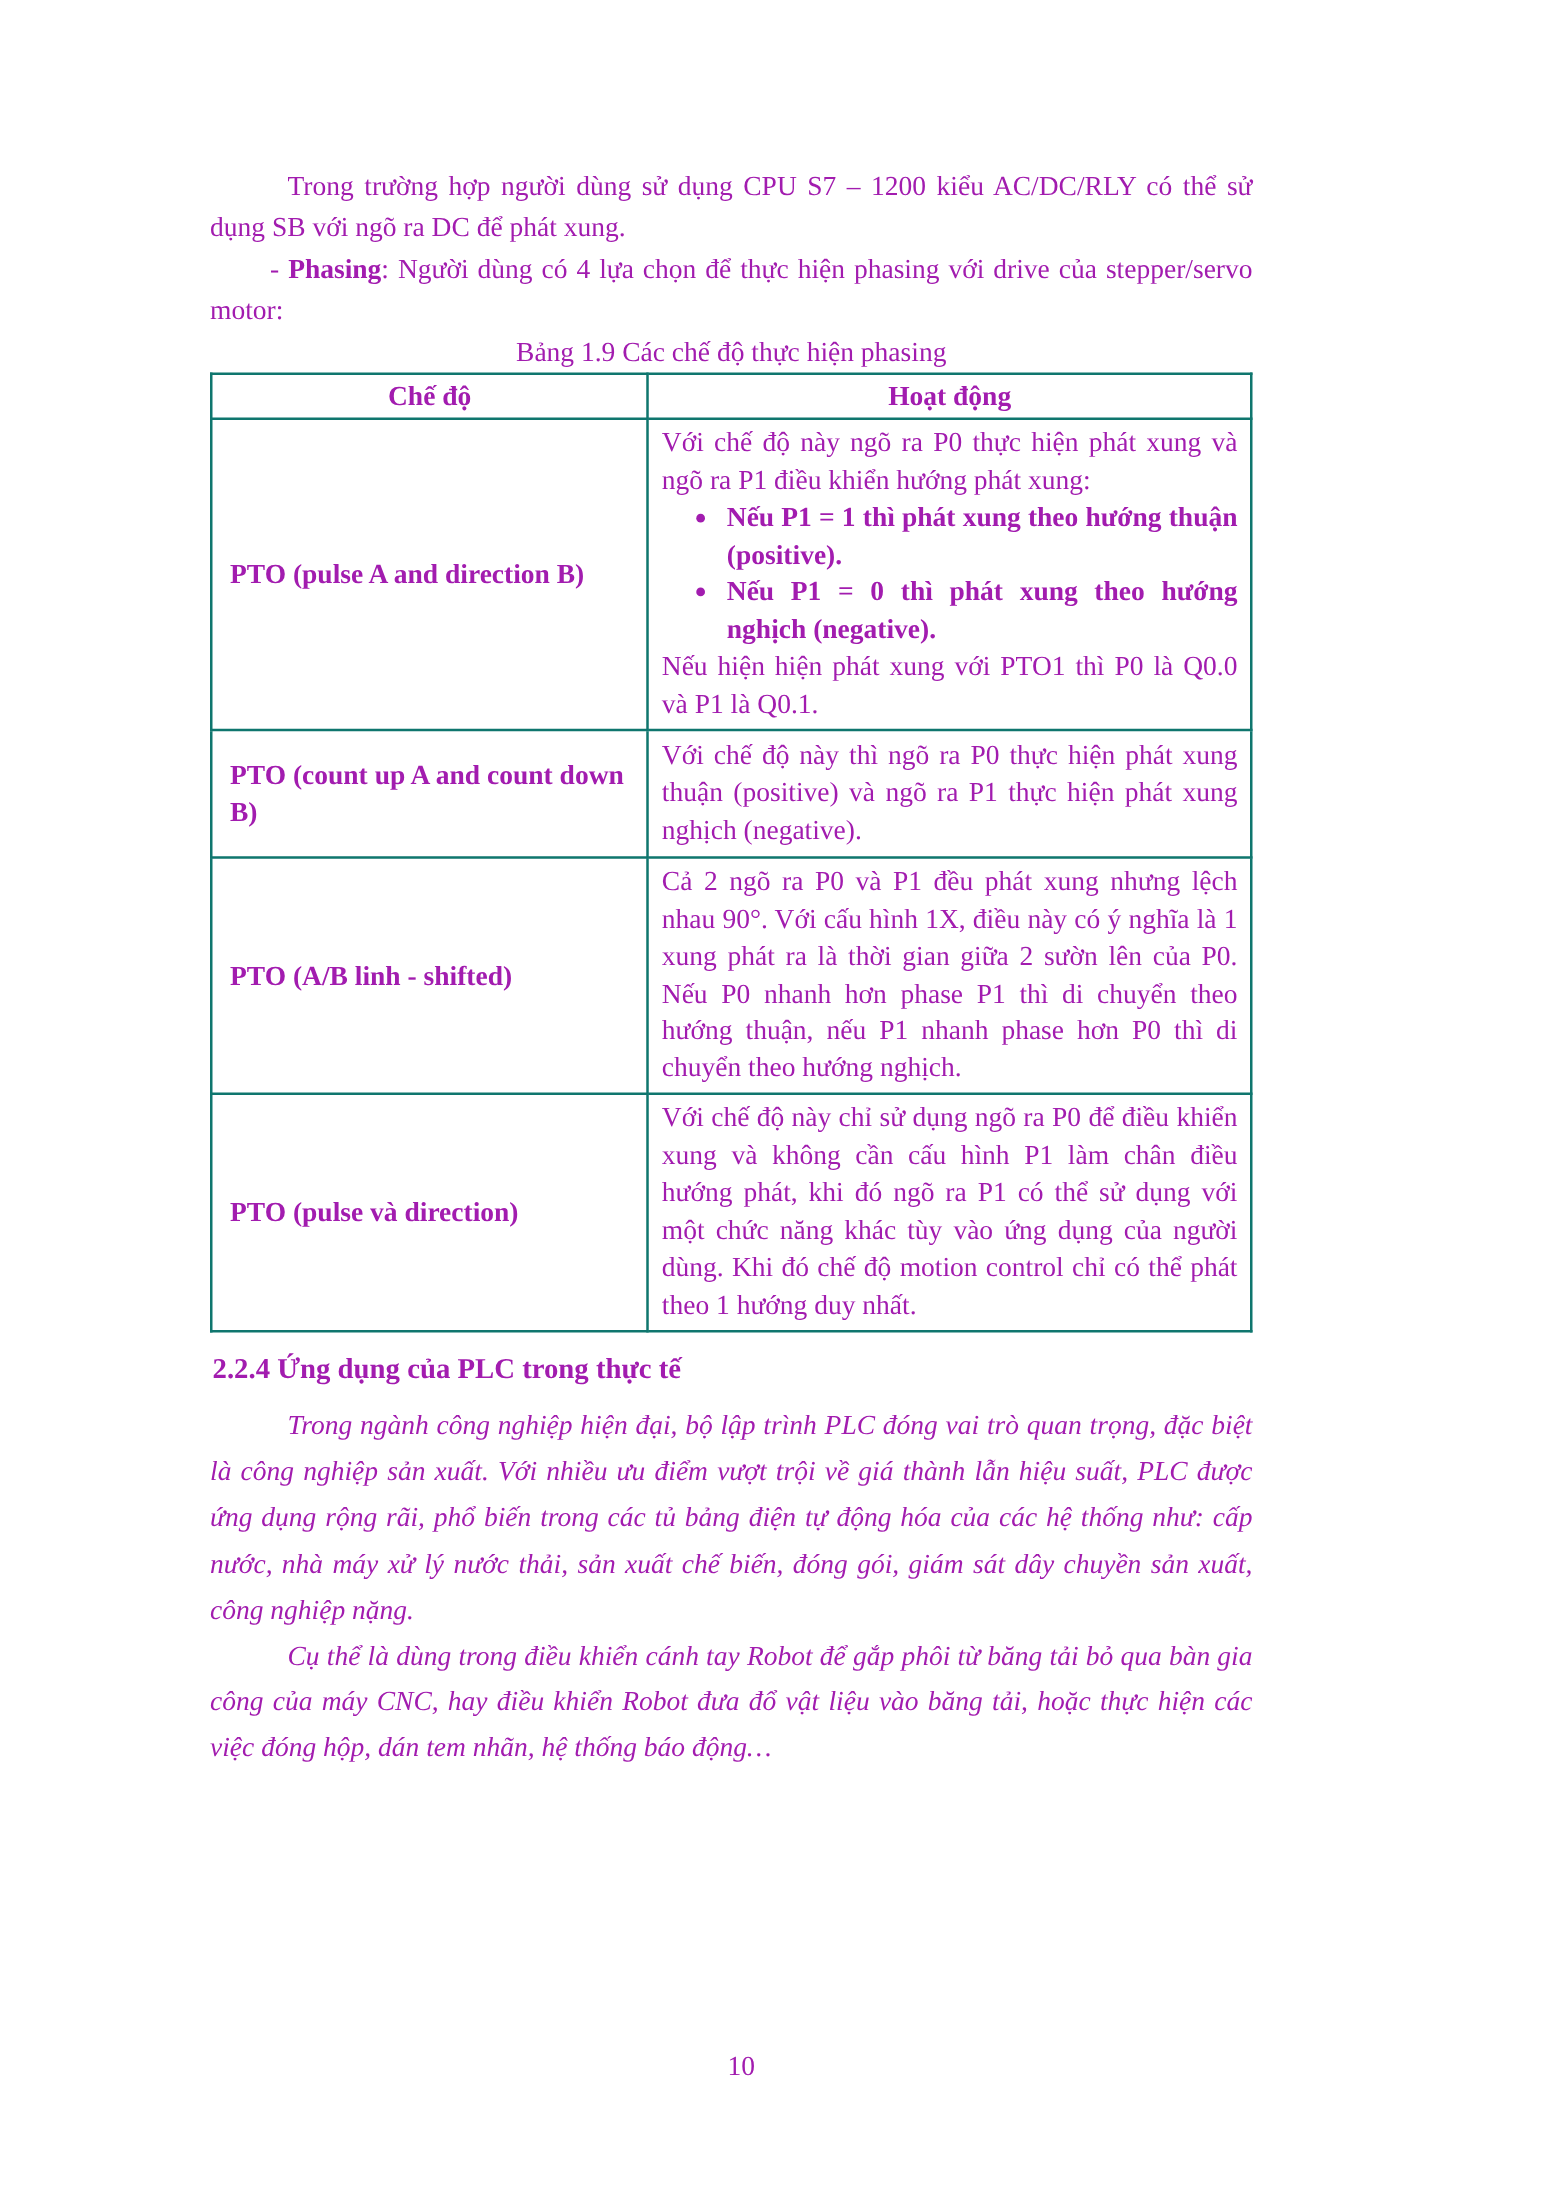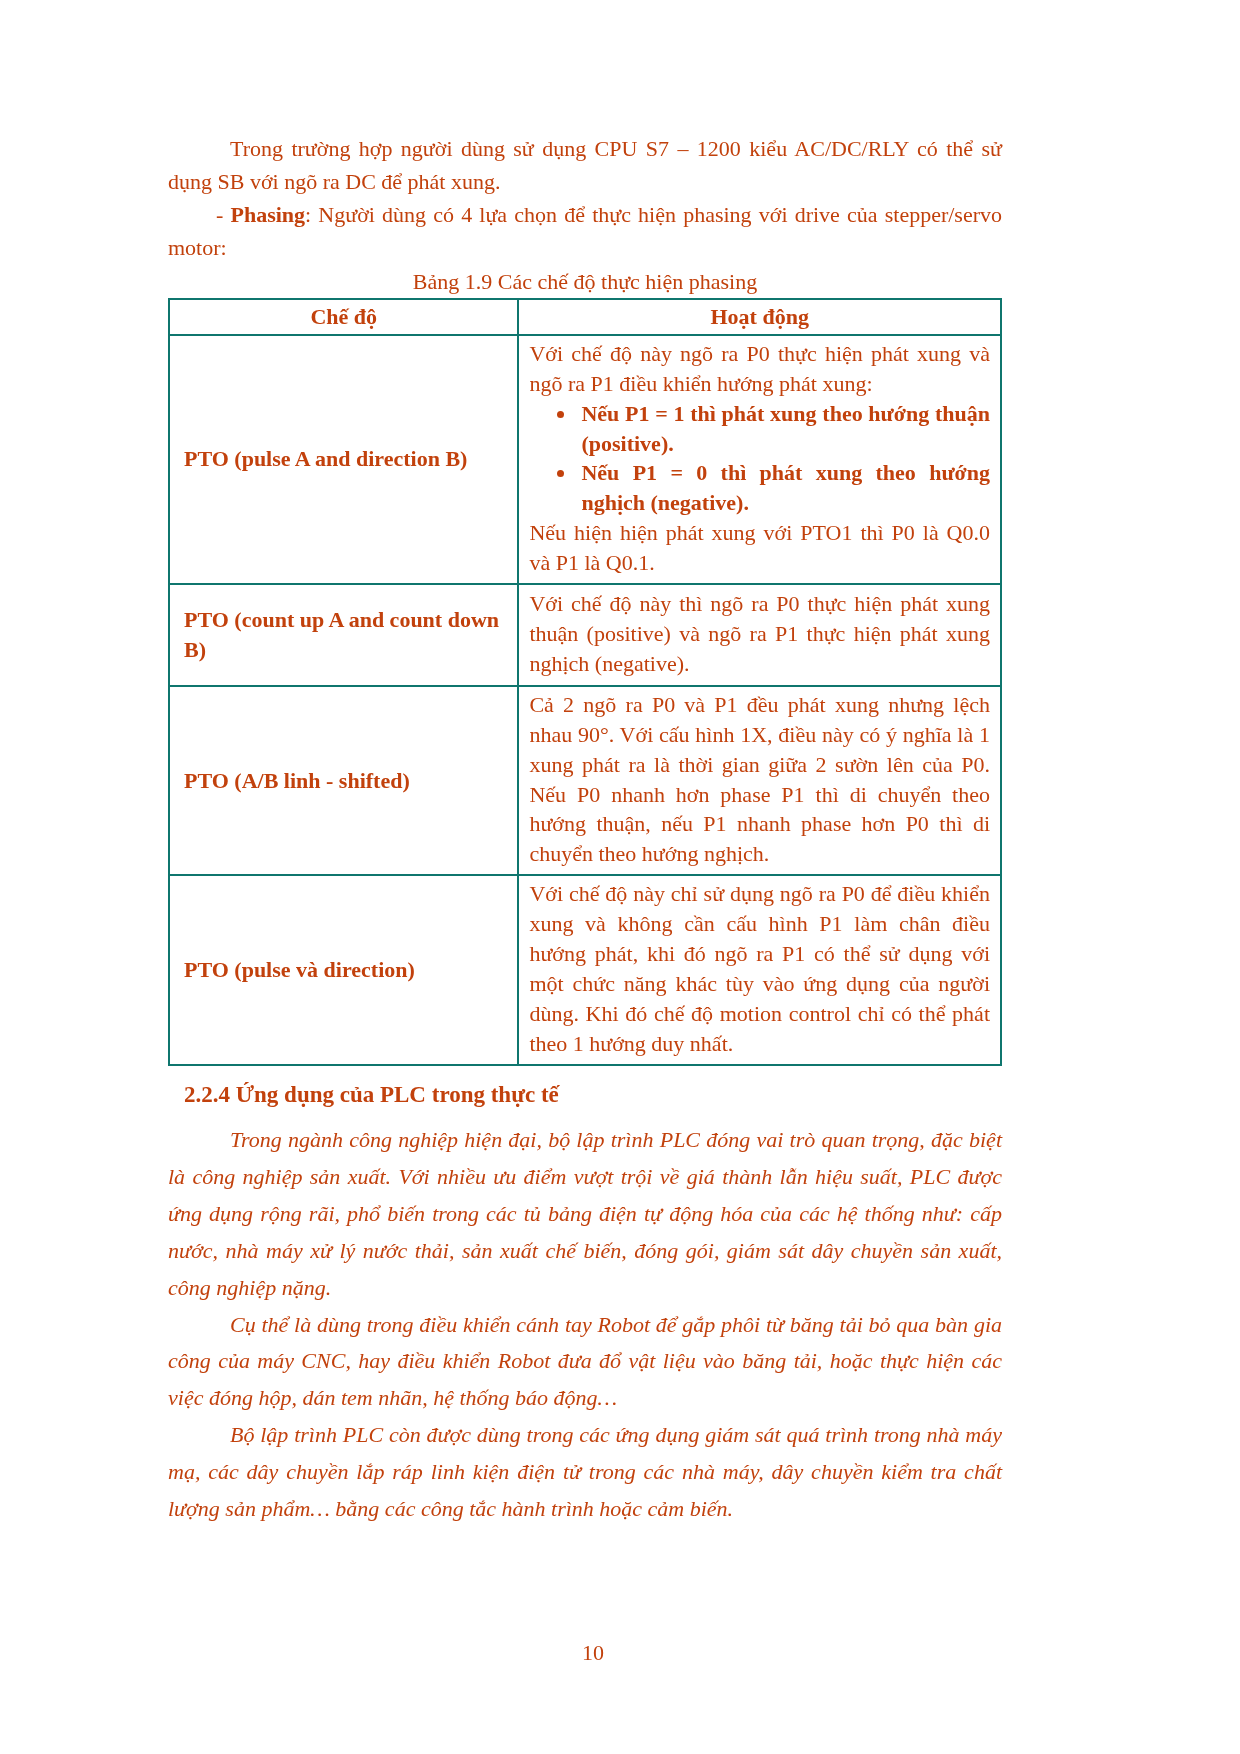--- a/index.html
+++ b/index.html
@@ -3,21 +3,21 @@
 <meta charset="utf-8">
 <style>
   * { margin: 0; padding: 0; box-sizing: border-box; }
   html, body { background: #ffffff; }
   .page {
     position: relative;
     width: 1224px;
     height: 1754px;
     margin: 0 auto;
     background: #ffffff;
-    color: #c2410c;
+    color: #a21caf;
     font-family: "Liberation Serif", "DejaVu Serif", serif;
     font-size: 22px;
     padding: 132px 230px 0 160px;
     overflow: hidden;
   }
   .body-par {
     text-align: justify;
     line-height: 1.5;
   }
   .indent-lg { text-indent: 62px; }
@@ -59,21 +59,21 @@
     padding-left: 26px;
   }
   td.desc-cell li {
     text-align: justify;
     padding-left: 4px;
     font-weight: bold;
   }
   .section-heading {
     font-weight: bold;
     font-size: 23px;
-    margin: 16px 0 14px 16px;
+    margin: 16px 0 14px 2px;
   }
   .section-par {
     text-align: justify;
     text-indent: 62px;
     line-height: 1.68;
     font-style: italic;
   }
   .page-number {
     position: absolute;
     bottom: 88px;
@@ -128,17 +128,16 @@
         <td class="mode-cell">PTO (pulse và direction)</td>
         <td class="desc-cell">Với chế độ này chỉ sử dụng ngõ ra P0 để điều khiển xung và không cần cấu hình P1 làm chân điều hướng phát, khi đó ngõ ra P1 có thể sử dụng với một chức năng khác tùy vào ứng dụng của người dùng. Khi đó chế độ motion control chỉ có thể phát theo 1 hướng duy nhất.</td>
       </tr>
     </tbody>
   </table>
 
   <div class="section-heading">2.2.4 Ứng dụng của PLC trong thực tế</div>
 
   <p class="section-par">Trong ngành công nghiệp hiện đại, bộ lập trình PLC đóng vai trò quan trọng, đặc biệt là công nghiệp sản xuất. Với nhiều ưu điểm vượt trội về giá thành lẫn hiệu suất, PLC được ứng dụng rộng rãi, phổ biến trong các tủ bảng điện tự động hóa của các hệ thống như: cấp nước, nhà máy xử lý nước thải, sản xuất chế biến, đóng gói, giám sát dây chuyền sản xuất, công nghiệp nặng.</p>
   <p class="section-par">Cụ thể là dùng trong điều khiển cánh tay Robot để gắp phôi từ băng tải bỏ qua bàn gia công của máy CNC, hay điều khiển Robot đưa đổ vật liệu vào băng tải, hoặc thực hiện các việc đóng hộp, dán tem nhãn, hệ thống báo động…</p>
-  <p class="section-par">Bộ lập trình PLC còn được dùng trong các ứng dụng giám sát quá trình trong nhà máy mạ, các dây chuyền lắp ráp linh kiện điện tử trong các nhà máy, dây chuyền kiểm tra chất lượng sản phẩm… bằng các công tắc hành trình hoặc cảm biến.</p>
 
   <div class="page-number">10</div>
 
 </div>
 
 </body></html>

